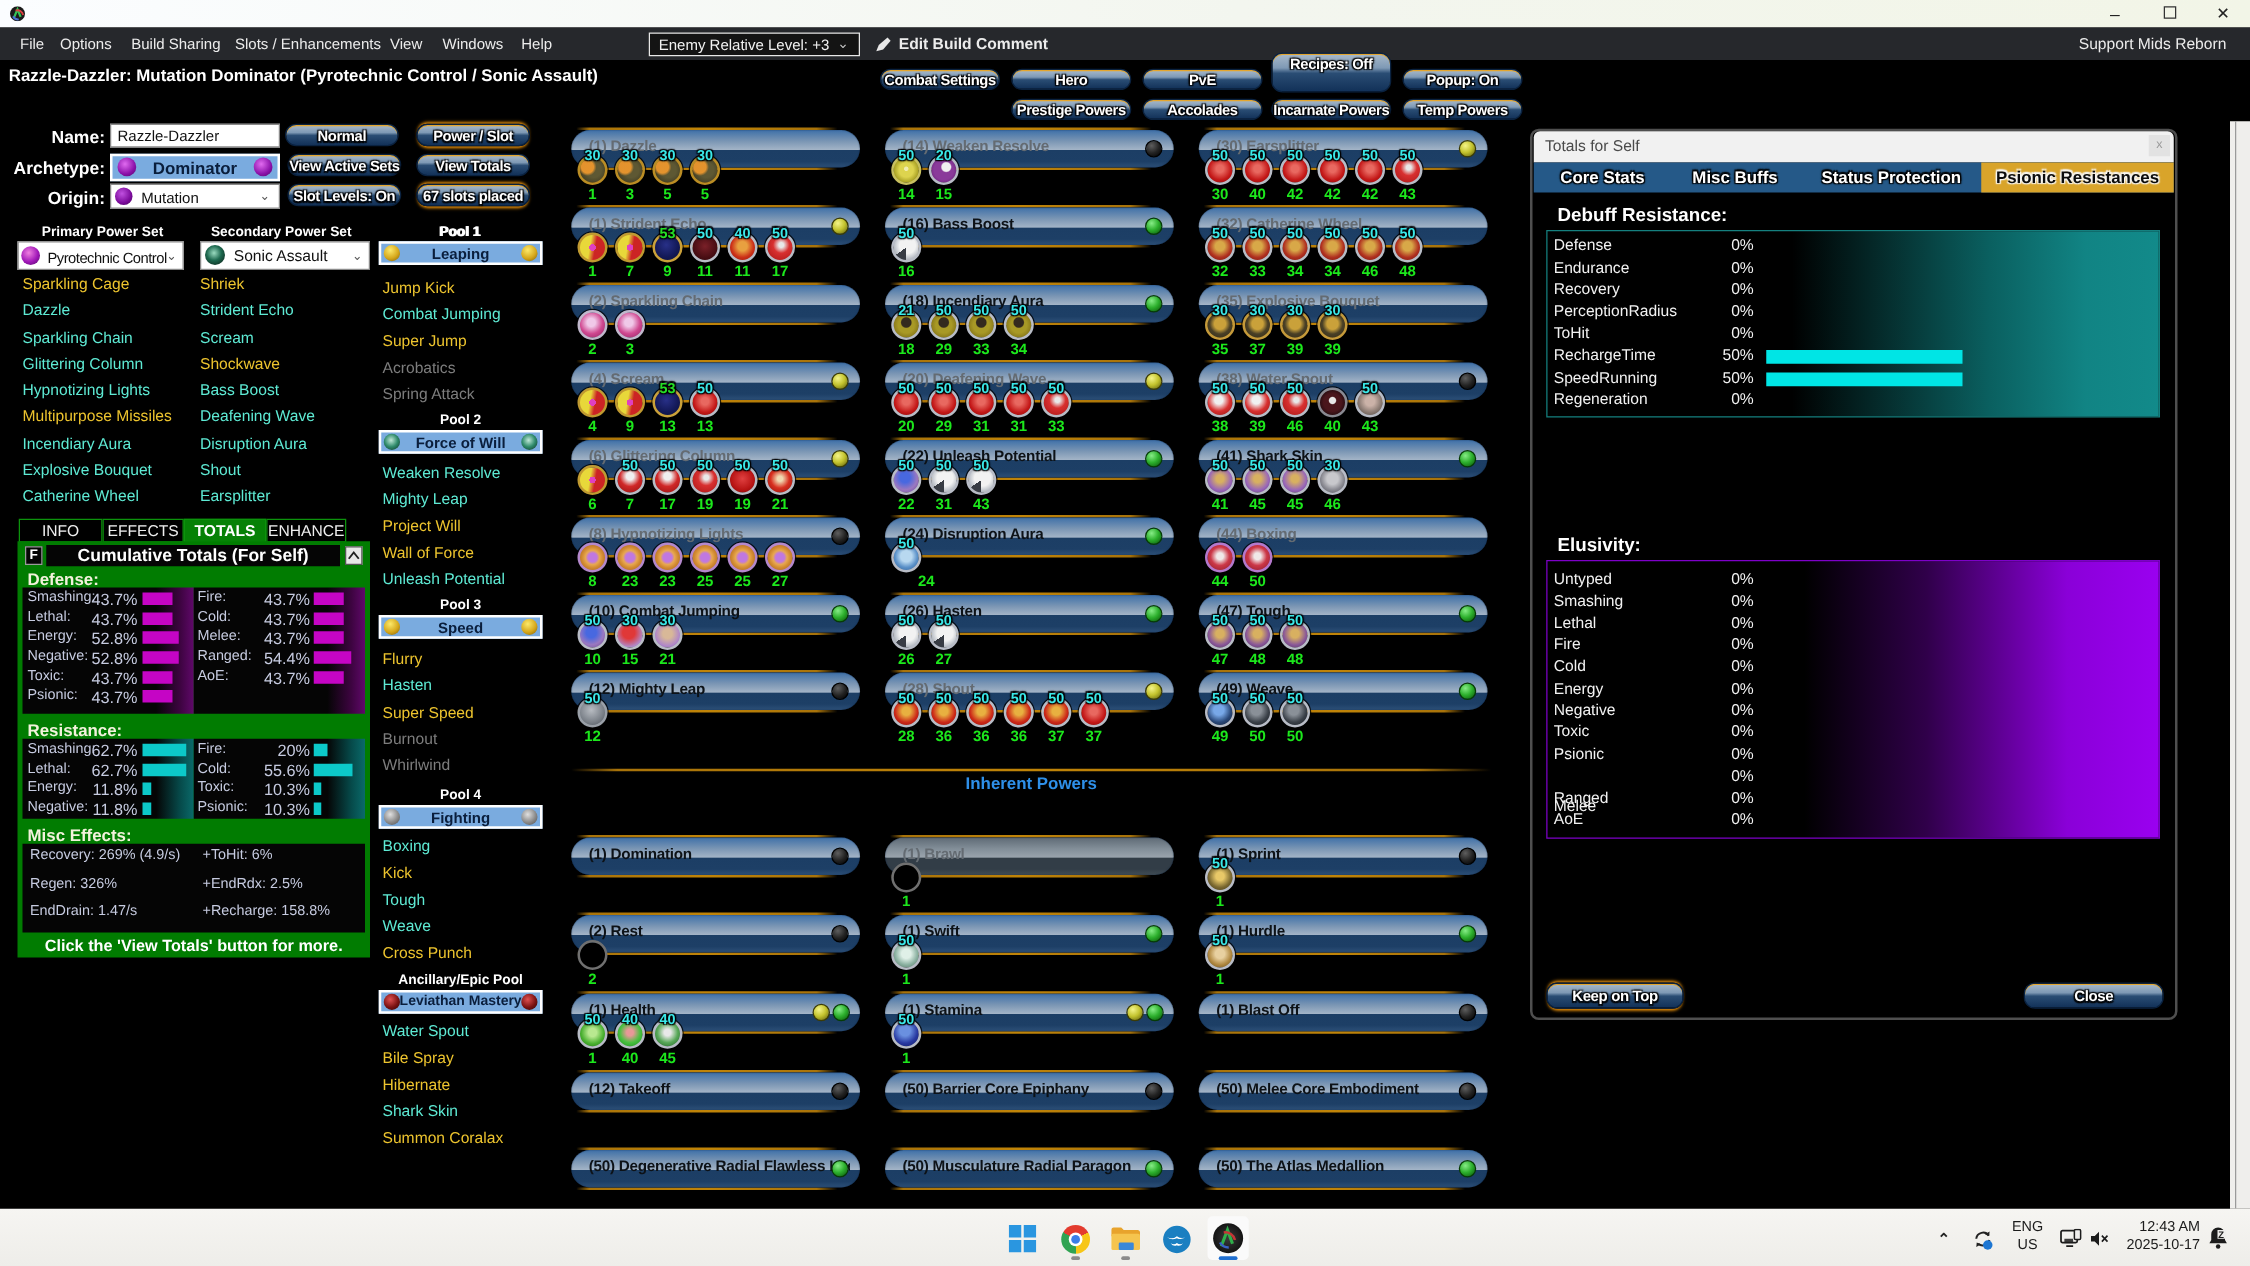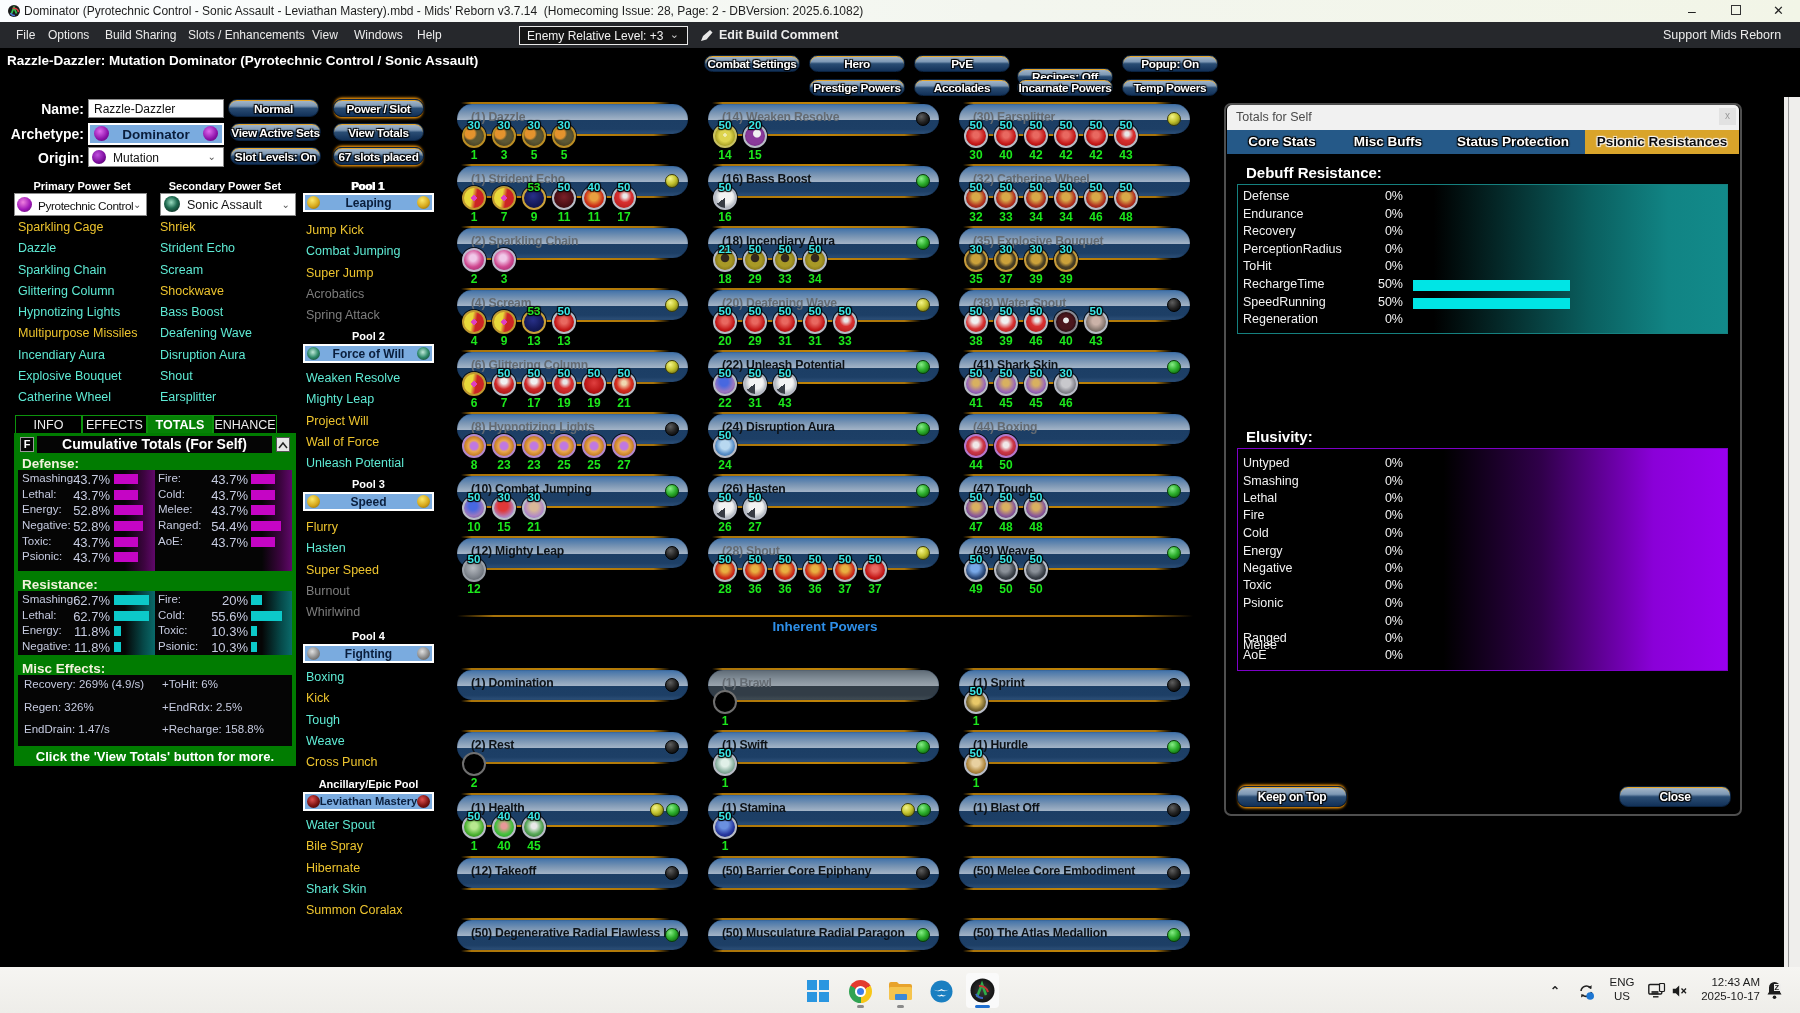--- a/index.html
+++ b/index.html
@@ -44,21 +44,20 @@
 .eval{position:absolute;color:#f2f2f2;font-size:12.5px;text-align:right}
 </style></head><body>
 
 <div class="ab titlebar">
 <svg class="ab" style="left:8px;top:5px" width="12" height="12">
       <circle cx="6" cy="6" r="6" fill="#1a1a1a"></circle>
       <path d="M3 9.5 L6 2.5 L8.5 8.5" stroke="#35c455 " stroke-width="1.8" fill="none"></path>
       <path d="M4.5 3.5 a4.5 4.5 0 0 1 6 3.5" stroke="#d84040" stroke-width="1.6" fill="none"></path>
       <path d="M2.5 8 a4.5 4.5 0 0 0 4.5 2.5" stroke="#4a72d4" stroke-width="1.6" fill="none"></path>
     </svg>
-<span class="ab" style="left:24px;top:4px">Dominator (Pyrotechnic Control - Sonic Assault - Leviathan Mastery).mbd - Mids' Reborn v3.7.14&nbsp; (Homecoming Issue: 28, Page: 2 - DBVersion: 2025.6.1082)</span>
 <span class="ab" style="left:1688px;top:3px;font-size:14px;color:#222">–</span>
 <span class="ab" style="left:1731px;top:5px;width:10px;height:10px;border:1.5px solid #333"></span>
 <span class="ab" style="left:1773px;top:3px;font-size:13px;color:#222">✕</span>
 </div>
 <div class="ab menubar">
 <span class="mi" style="left:16px">File</span>
 <span class="mi" style="left:48px">Options</span>
 <span class="mi" style="left:105px">Build Sharing</span>
 <span class="mi" style="left:188px">Slots / Enhancements</span>
 <span class="mi" style="left:312px">View</span>
@@ -68,21 +67,21 @@
 <svg class="ab" style="left:700px;top:7px" width="13" height="13">
       <path d="M1 12 l2-5 7-6 2.5 2.5-6 7z" fill="#e8e8e8"></path>
     </svg>
 <span class="ab" style="left:719px;top:6px;font-weight:bold;font-size:12.5px">Edit Build Comment</span>
 <span class="ab" style="left:1663px;top:6px;font-size:12.5px">Support Mids Reborn</span>
 </div>
 <div class="ab hdrtxt" style="left:7px;top:53px;font-size:13.5px">Razzle-Dazzler: Mutation Dominator (Pyrotechnic Control / Sonic Assault)</div>
 <div class="btn" style="left:704px;top:55px;width:96px;height:17px;padding-top:1px">Combat Settings</div>
 <div class="btn" style="left:809px;top:55px;width:96px;height:17px;padding-top:1px">Hero</div>
 <div class="btn" style="left:914px;top:55px;width:96px;height:17px;padding-top:1px">PvE</div>
-<div class="btn" style="left:1017px;top:68px;width:96px;height:17px;padding-top:1px">Recipes: Off</div>
+<div class="btn" style="left:1017px;top:42px;width:96px;height:32px;padding-top:1px">Recipes: Off</div>
 <div class="btn" style="left:1122px;top:55px;width:96px;height:17px;padding-top:1px">Popup: On</div>
 <div class="btn" style="left:809px;top:79px;width:96px;height:17px;padding-top:1px">Prestige Powers</div>
 <div class="btn" style="left:914px;top:79px;width:96px;height:17px;padding-top:1px">Accolades</div>
 <div class="btn" style="left:1017px;top:79px;width:96px;height:17px;padding-top:1px">Incarnate Powers</div>
 <div class="btn" style="left:1122px;top:79px;width:96px;height:17px;padding-top:1px">Temp Powers</div>
 <div class="lbl" style="left:0px;top:101px;width:84px">Name:</div>
 <div class="inp" style="left:88px;top:99px;width:136px;height:19px;padding:2px 0 0 5px">Razzle-Dazzler</div>
 <div class="btn" style="left:228px;top:99px;width:91px;height:18px;padding-top:1.5px">Normal</div>
 <div class="btn sel" style="left:333px;top:99px;width:91px;height:18px;padding-top:1.5px">Power / Slot</div>
 <div class="lbl" style="left:0px;top:126px;width:84px">Archetype:</div>
@@ -440,21 +439,21 @@
 <div class="ic" style="left:773px;top:372px;border:2px solid #b8bcc6;background:conic-gradient(from 180deg,#383c44 0 55deg,rgba(0,0,0,0) 55deg),radial-gradient(circle at 55% 42%,#f2f2f2 40%,#c8ccd2 60%,#787e86);"></div>
 <div class="na" style="left:768px;top:367px">50</div>
 <div class="nb" style="left:768px;top:396px">43</div>
 <div class="gl" style="left:712px;top:412px;width:209px"></div>
 <div class="gl" style="left:712px;top:444px;width:209px"></div>
 <div class="pill" style="left:708px;top:414px;width:231px"></div>
 <div class="pt tB" style="left:722px;top:420px;width:209px;overflow:hidden">(24) Disruption Aura</div>
 <div class="ball g" style="left:916px;top:422px"></div>
 <div class="ic" style="left:713px;top:434px;border:2px solid #b8bcc6;background:radial-gradient(circle at 50% 45%,#b8d8f0 30%,#5a90c8 60%,#2a5a90);"></div>
 <div class="na" style="left:708px;top:429px">50</div>
-<div class="nb" style="left:708px;top:458px">24</div>
+<div class="nb" style="left:724px;top:458px">24</div>
 <div class="gl" style="left:712px;top:474px;width:209px"></div>
 <div class="gl" style="left:712px;top:506px;width:209px"></div>
 <div class="pill" style="left:708px;top:476px;width:231px"></div>
 <div class="pt tB" style="left:722px;top:482px;width:209px;overflow:hidden">(26) Hasten</div>
 <div class="ball g" style="left:916px;top:484px"></div>
 <div class="ic" style="left:713px;top:496px;border:2px solid #b8bcc6;background:conic-gradient(from 180deg,#383c44 0 55deg,rgba(0,0,0,0) 55deg),radial-gradient(circle at 55% 42%,#f2f2f2 40%,#c8ccd2 60%,#787e86);"></div>
 <div class="na" style="left:708px;top:491px">50</div>
 <div class="nb" style="left:708px;top:520px">26</div>
 <div class="ic" style="left:743px;top:496px;border:2px solid #b8bcc6;background:conic-gradient(from 180deg,#383c44 0 55deg,rgba(0,0,0,0) 55deg),radial-gradient(circle at 55% 42%,#f2f2f2 40%,#c8ccd2 60%,#787e86);"></div>
 <div class="na" style="left:738px;top:491px">50</div>

